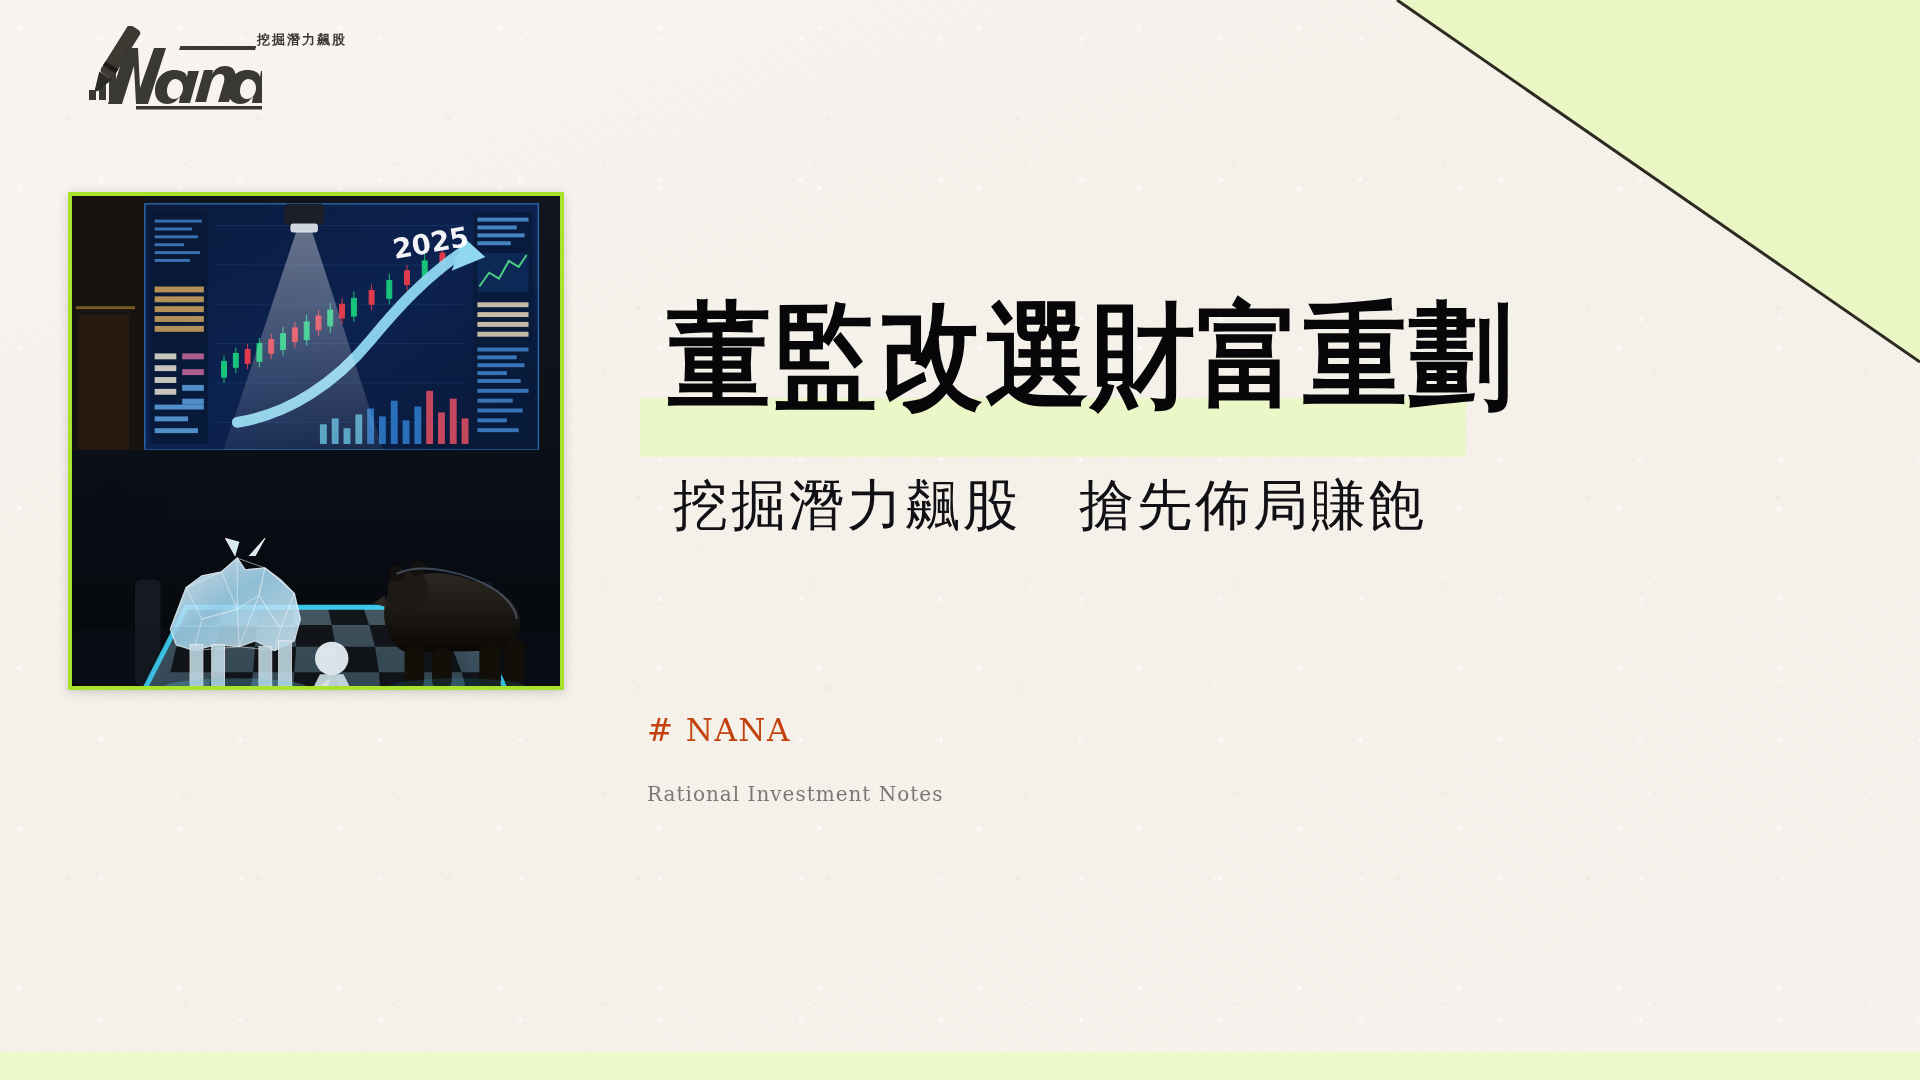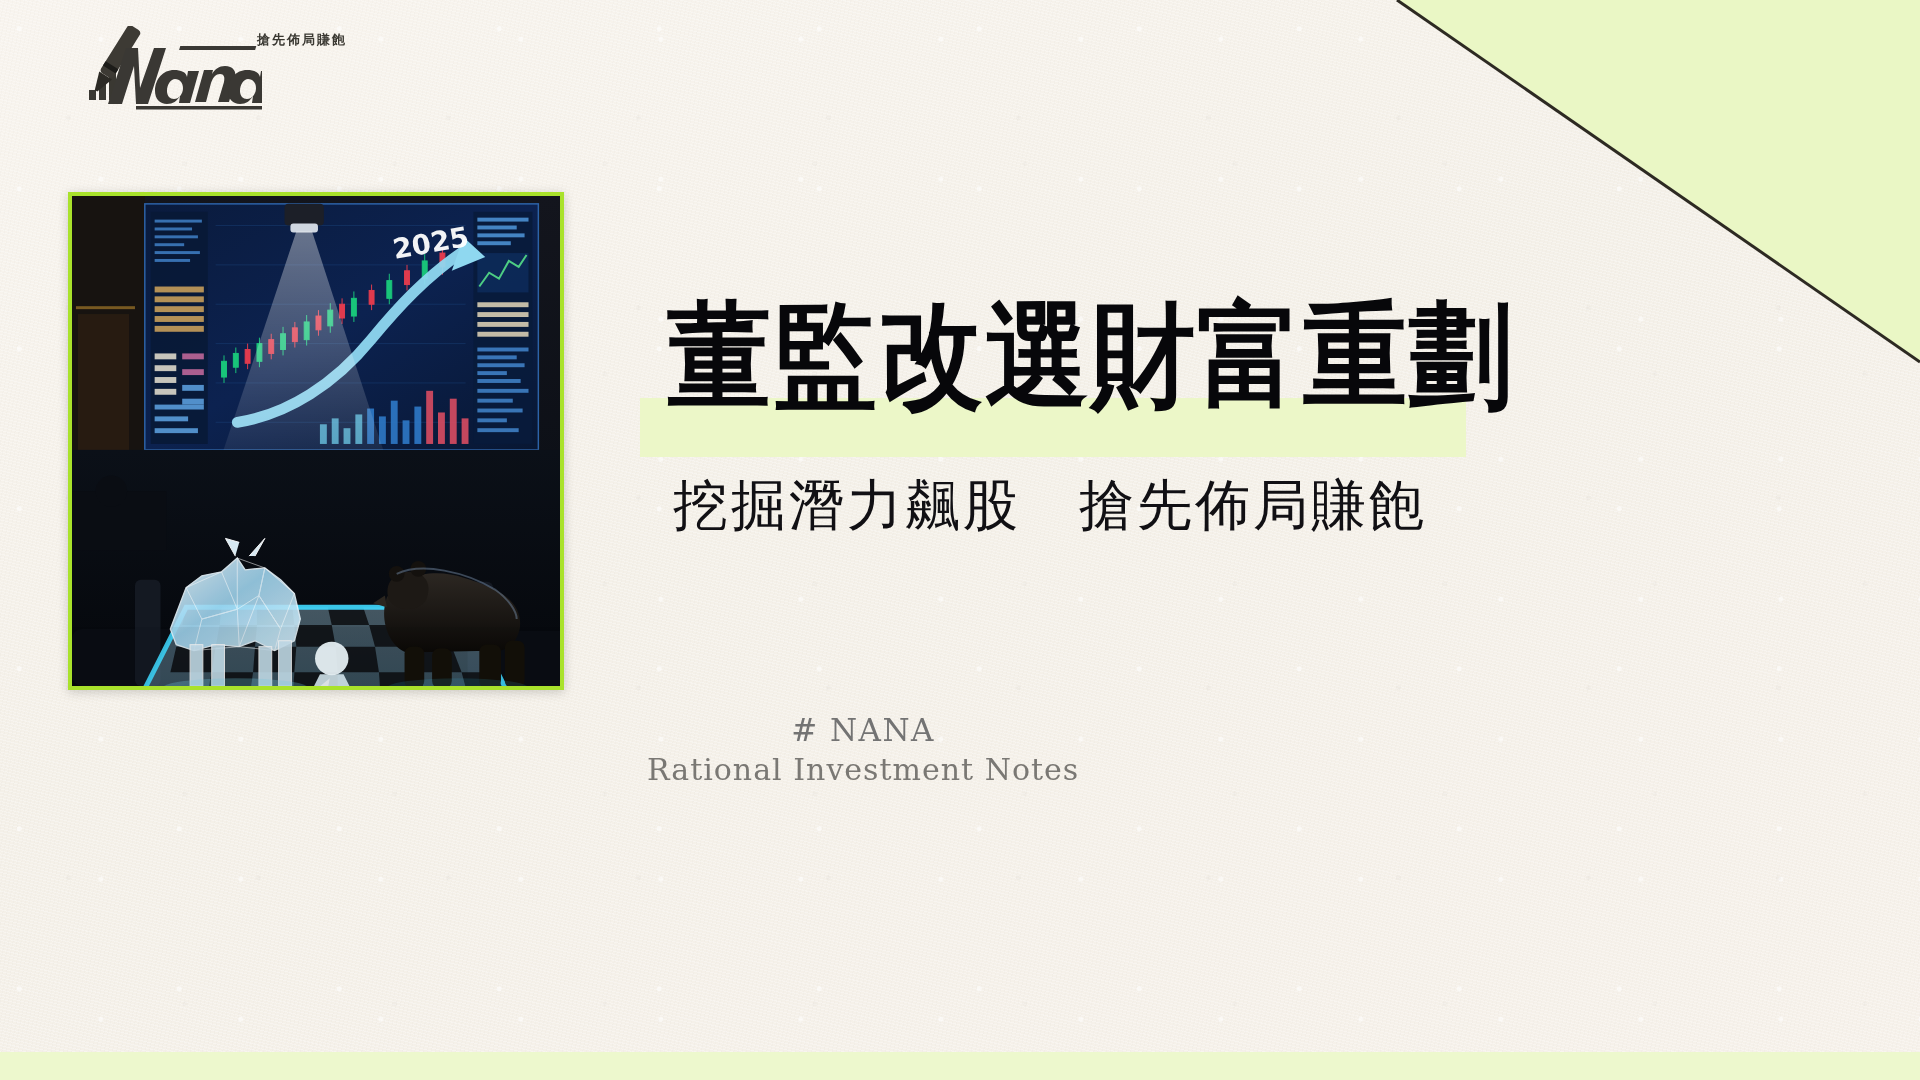--- a/index.html
+++ b/index.html
@@ -51,21 +51,21 @@
   #hero{
     position:absolute;left:68px;top:192px;width:496px;height:498px;
     border:4px solid #a9e22b;box-sizing:border-box;
     overflow:hidden;background:#07080e;
     box-shadow:0 2px 10px rgba(0,0,0,.18);
   }
   #hero svg{display:block;width:100%;height:100%;}
 
   
   #right{
-    position:absolute;left:645px;top:0;width:1240px;height:924px;text-align:center;
+    position:absolute;left:645px;top:0;width:1240px;height:924px;
   }
 
   #title-wrap{position:absolute;left:0px;top:296px;width:1200px;height:150px;}
   #title-hl{
     position:absolute;left:-5px;top:102px;width:826px;height:59px;
     background:#ecf7c8;
   }
   #title{
     position:absolute;left:22px;top:0;
     font-family:"DejaVu Sans","Liberation Sans",sans-serif;
@@ -77,26 +77,26 @@
   #subtitle{
     position:absolute;left:28px;top:472px;
     font-family:"DejaVu Serif","Liberation Serif",serif;
     font-weight:400;font-size:55px;line-height:1.2;
     color:#111014;letter-spacing:3px;white-space:nowrap;
   }
 
   #tag-block{position:absolute;left:2px;top:712px;}
   #tag-hash{
     font-family:"DejaVu Serif","Liberation Serif",serif;
-    font-size:31px;color:#737373;letter-spacing:1.5px;
-    margin-bottom:4px;
+    font-size:31px;color:#c2410c;letter-spacing:1.5px;
+    margin-bottom:34px;
   }
   #tag-sub{
     font-family:"DejaVu Serif","Liberation Serif",serif;
-    font-size:30px;color:#7a7874;letter-spacing:1px;
+    font-size:20px;color:#7a7874;letter-spacing:1px;
   }
 </style>
 </head>
 <body>
 
 <div id="paper"></div>
 
 <svg id="wedge" viewBox="0 0 1920 380" preserveAspectRatio="none" aria-hidden="true">
   <polygon points="1397,0 1920,0 1920,362" fill="#eaf7c5"></polygon>
   <line x1="1397" y1="0" x2="1920" y2="362" stroke="#2d2a22" stroke-width="3"></line>
@@ -124,21 +124,21 @@
     <g fill="#3a3834">
       <path d="M92 44c-11 0-19 9-19 21 0 8 5 13 12 13 6 0 10-3 13-8l-1 7h11l9-32h-11l-1 6c-1-5-6-7-13-7zm1 9c5 0 8 4 8 9 0 6-4 11-9 11-4 0-7-3-7-8 0-7 4-12 8-12z"></path>
       <path d="M122 44l-9 32h11l5-19c2-6 5-9 9-9 4 0 5 3 4 8l-6 20h11l6-22c2-9-2-14-10-14-6 0-10 3-13 8l1-4z"></path>
       <path d="M165 44c-11 0-19 9-19 21 0 8 5 13 12 13 6 0 10-3 13-8l-1 7h11l9-32h-11l-1 6c-1-5-6-7-13-7zm1 9c5 0 8 4 8 9 0 6-4 11-9 11-4 0-7-3-7-8 0-7 4-12 8-12z"></path>
     </g>
 
     <rect x="54" y="80" width="126" height="3.5" fill="#3a3834"></rect>
 
     <rect x="104" y="20" width="76" height="4" fill="#3a3834" transform="skewX(-16)"></rect>
   </svg>
-  <div id="logo-tag">搶先佈局賺飽</div>
+  <div id="logo-tag">挖掘潛力飆股</div>
 </div>
 
 <div id="hero">
   <svg viewBox="0 0 496 498" preserveAspectRatio="none" aria-hidden="true">
     <defs>
       <linearGradient id="room" x1="0" y1="0" x2="0" y2="1">
         <stop offset="0" stop-color="#13151d"></stop>
         <stop offset="0.55" stop-color="#0d1017"></stop>
         <stop offset="1" stop-color="#070a10"></stop>
       </linearGradient>

